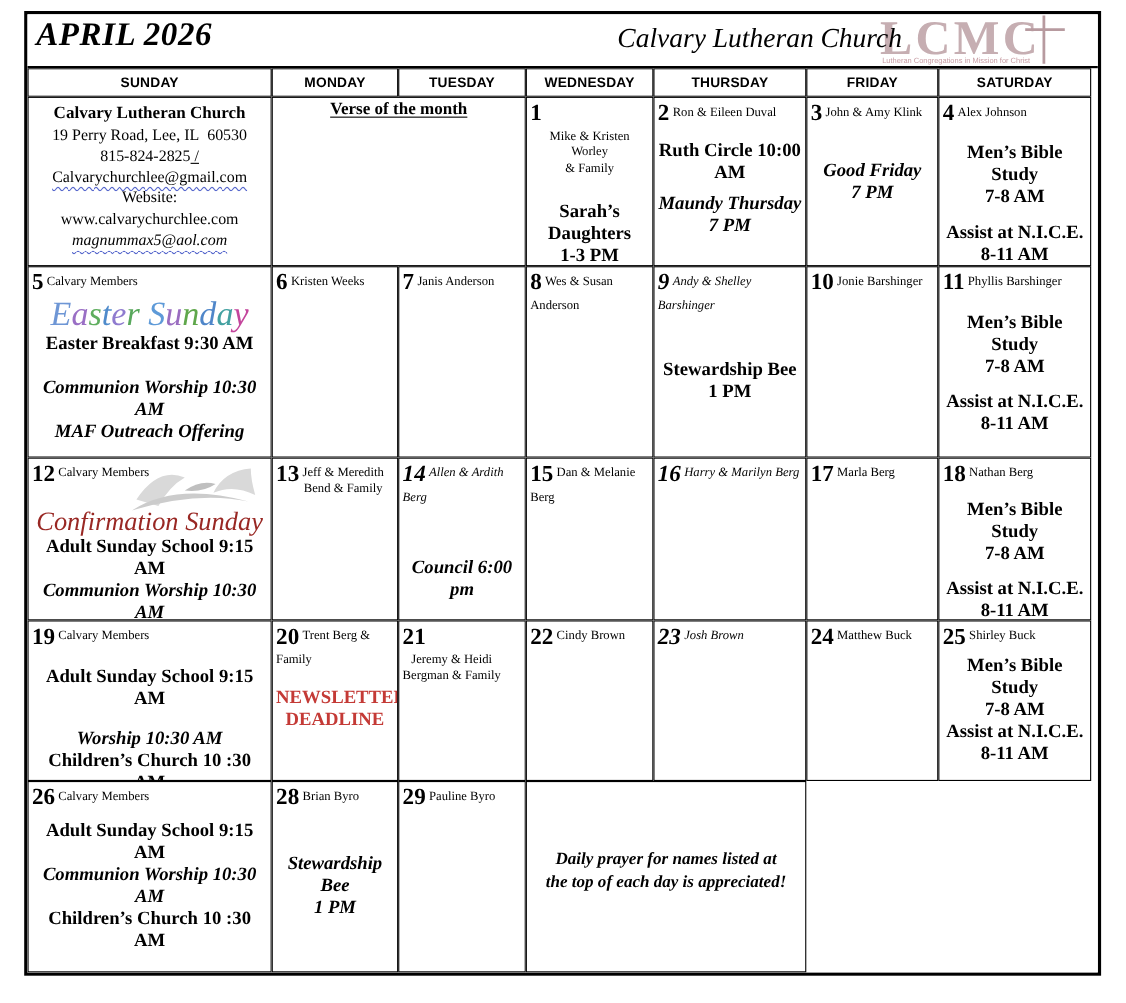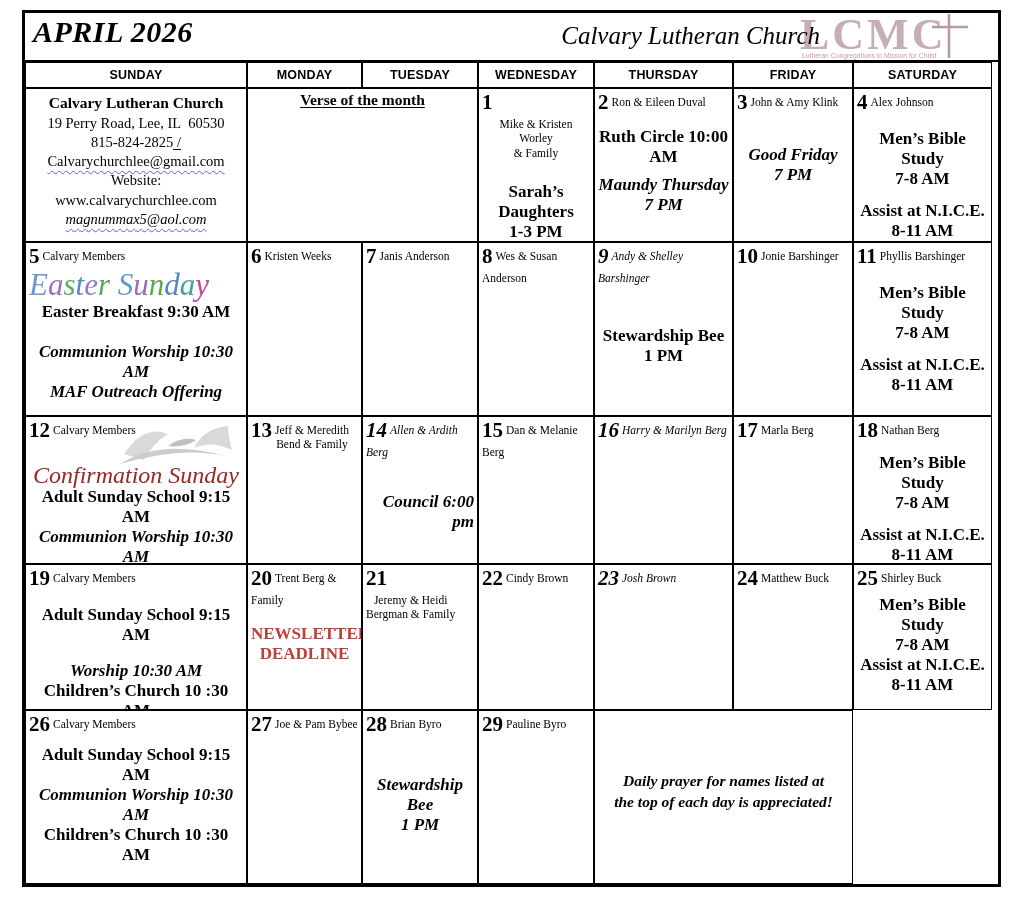--- a/index.html
+++ b/index.html
@@ -17,21 +17,21 @@
   .hd{line-height:1.05;text-align:left;}
   .num{font-size:21px;font-weight:bold;padding-right:3px;vertical-align:top;}
   .num.it{font-style:italic;}
   .nm{font-size:11.5px;line-height:1.25;vertical-align:top;position:relative;top:4px;}
   .nm.itl{font-style:italic;}
   .nm.c2{display:inline-block;text-align:center;}
   .ev{font-size:17px;text-align:center;white-space:pre-line;line-height:1.18;}
   .ev.b{font-weight:bold;}
   .ev.bi{font-weight:bold;font-style:italic;}
   .ev.red{font-weight:bold;}
-  .easter{font-size:31px;font-style:italic;margin-top:2px;line-height:1.05;}
+  .easter{font-size:31px;font-style:italic;text-align:center;margin-top:2px;line-height:1.05;}
   .conf{font-size:24px;font-style:italic;text-align:center;margin-top:22px;line-height:1.0;position:relative;z-index:1;}
   .dove{position:absolute;top:3px;right:8px;z-index:0;}
   .info{text-align:center;padding-top:4px;font-size:14.5px;line-height:1.33;}
   .info .b15{font-weight:bold;font-size:15.5px;}
   .itl{font-style:italic;}
   .ul{text-decoration:underline;text-underline-offset:2px;}
   .sq{text-decoration:underline wavy #5566cc 1px;text-underline-offset:4px;}
   .verse{text-align:center;}
   .vl{font-weight:bold;font-size:15.5px;text-decoration:underline;text-underline-offset:2px;}
   .prayer{display:flex;justify-content:center;}
@@ -136,21 +136,21 @@
         <div class="conf" style="color: rgb(153, 40, 36);">Confirmation Sunday</div>
         <div class="ev b" style="margin-top: 0px;">Adult Sunday School 9:15 AM</div>
         <div class="ev bi" style="margin-top: 0px;">Communion Worship 10:30 AM</div>
         <div class="ev b" style="margin-top: 0px;">Children’s Church 10 :30 AM</div>
       </div>
       <div class="cell">
         <div class="hd"><span class="num">13</span><span class="nm c2">Jeff &amp; Meredith<br>Bend &amp; Family</span></div>
       </div>
       <div class="cell">
         <div class="hd"><span class="num it">14</span><span class="nm itl">Allen &amp; Ardith Berg</span></div>
-        <div class="ev bi" style="margin-top: 34px; text-align: right;">Council 6:00 pm</div>
+        <div class="ev bi" style="margin-top: 48px;">Council 6:00 pm</div>
       </div>
       <div class="cell">
         <div class="hd"><span class="num">15</span><span class="nm">Dan &amp; Melanie Berg</span></div>
       </div>
       <div class="cell">
         <div class="hd"><span class="num it">16</span><span class="nm itl">Harry &amp; Marilyn Berg</span></div>
       </div>
       <div class="cell">
         <div class="hd"><span class="num">17</span><span class="nm">Marla Berg</span></div>
       </div>
@@ -191,23 +191,20 @@
 Assist at N.I.C.E.
 8-11 AM</div>
       </div>
       <div class="cell">
         <div class="hd"><span class="num">26</span><span class="nm">Calvary Members</span></div>
         <div class="ev b" style="margin-top: 10px;">Adult Sunday School 9:15 AM</div>
         <div class="ev bi" style="margin-top: 0px;">Communion Worship 10:30 AM</div>
         <div class="ev b" style="margin-top: 0px;">Children’s Church 10 :30 AM</div>
       </div>
       <div class="cell">
-        <div class="hd"><span class="num">27</span><span class="nm">Joe &amp; Pam Bybee</span></div>
-      </div>
-      <div class="cell">
         <div class="hd"><span class="num">28</span><span class="nm">Brian Byro</span></div>
         <div class="ev bi" style="margin-top: 40px;">Stewardship Bee
 1 PM</div>
       </div>
       <div class="cell">
         <div class="hd"><span class="num">29</span><span class="nm">Pauline Byro</span></div>
       </div>
       <div class="cell prayer" style="grid-column: span 2;">
         <span>Daily prayer for names listed at the top of each day is appreciated!</span>
       </div>

